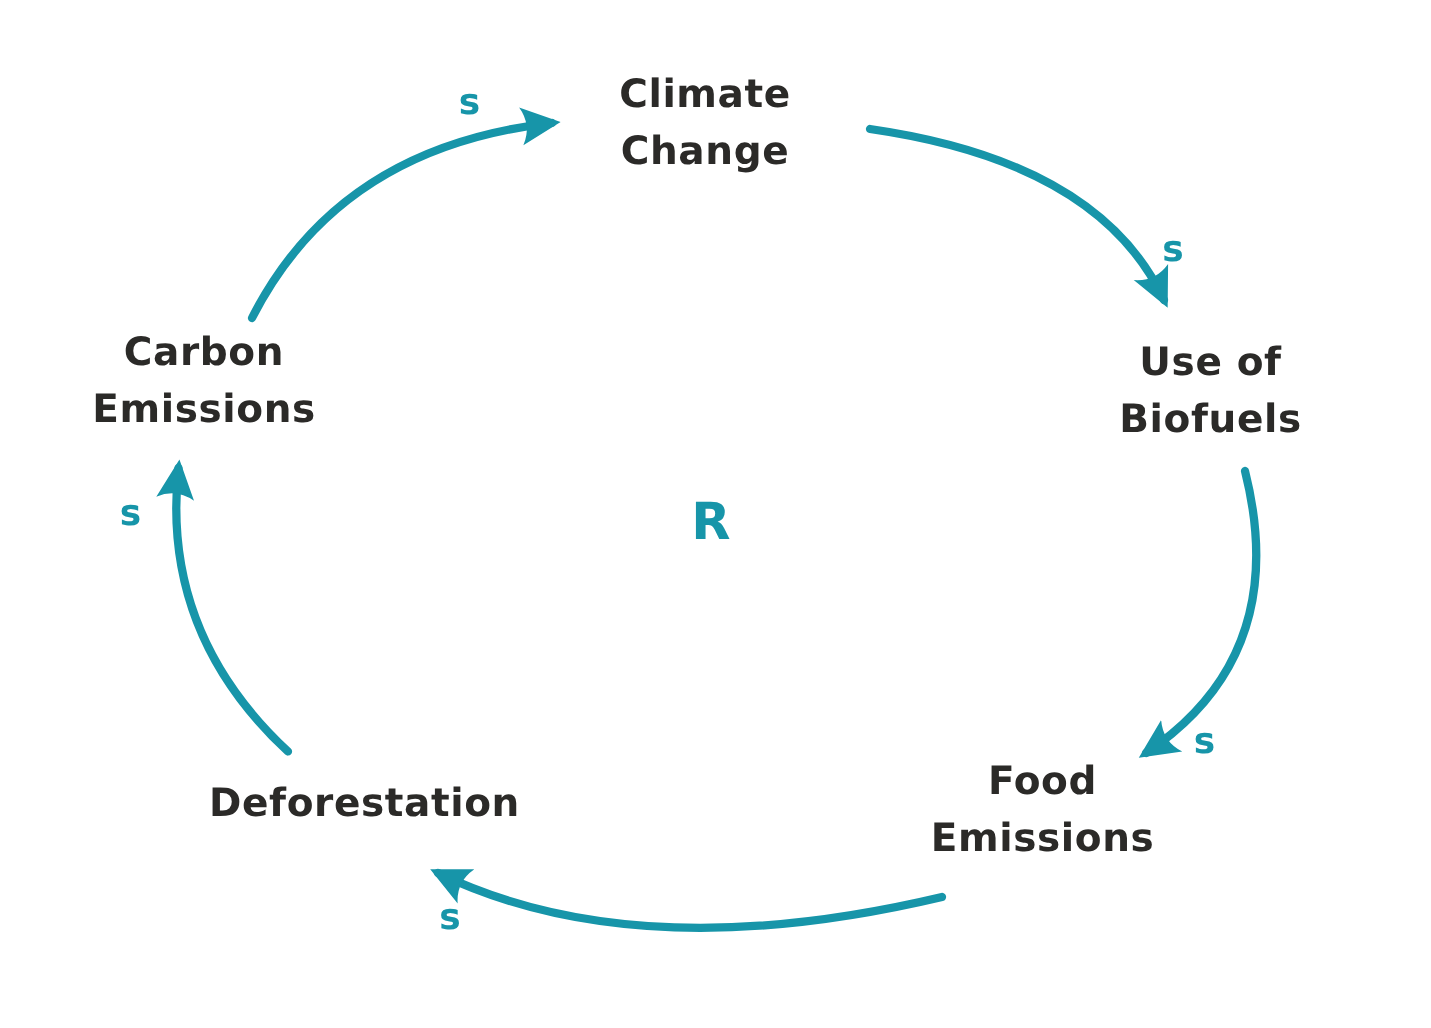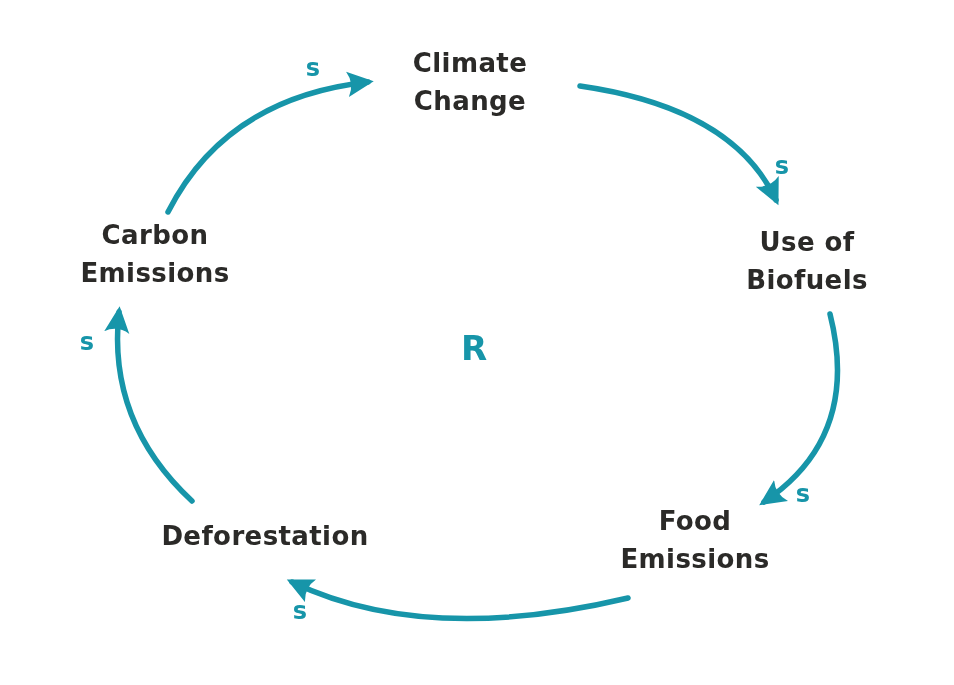--- a/index.html
+++ b/index.html
@@ -68,23 +68,23 @@
 
   <div class="node" style="left:470px;top:83px;">Climate
 Change</div>
 
   <div class="node" style="left:807px;top:262px;">Use of
 Biofuels</div>
 
   <div class="node" style="left:695px;top:541px;">Food
 Emissions</div>
 
-  <div class="node" style="left:243px;top:537px;margin-left:22px;">Deforestation</div>
+  <div class="node" style="left:243px;top:537px;">Deforestation</div>
 
-  <div class="node" style="left:155px;top:255px;">Carbon
+  <div class="node" style="left:136px;top:255px;">Carbon
 Emissions</div>
 
   <div class="loop-label" style="left:474px;top:348px;">R</div>
 
   <div class="polarity" style="left:782px;top:166px;">s</div>
 
   <div class="polarity" style="left:803px;top:494px;">s</div>
 
   <div class="polarity" style="left:300px;top:611px;">s</div>
 

